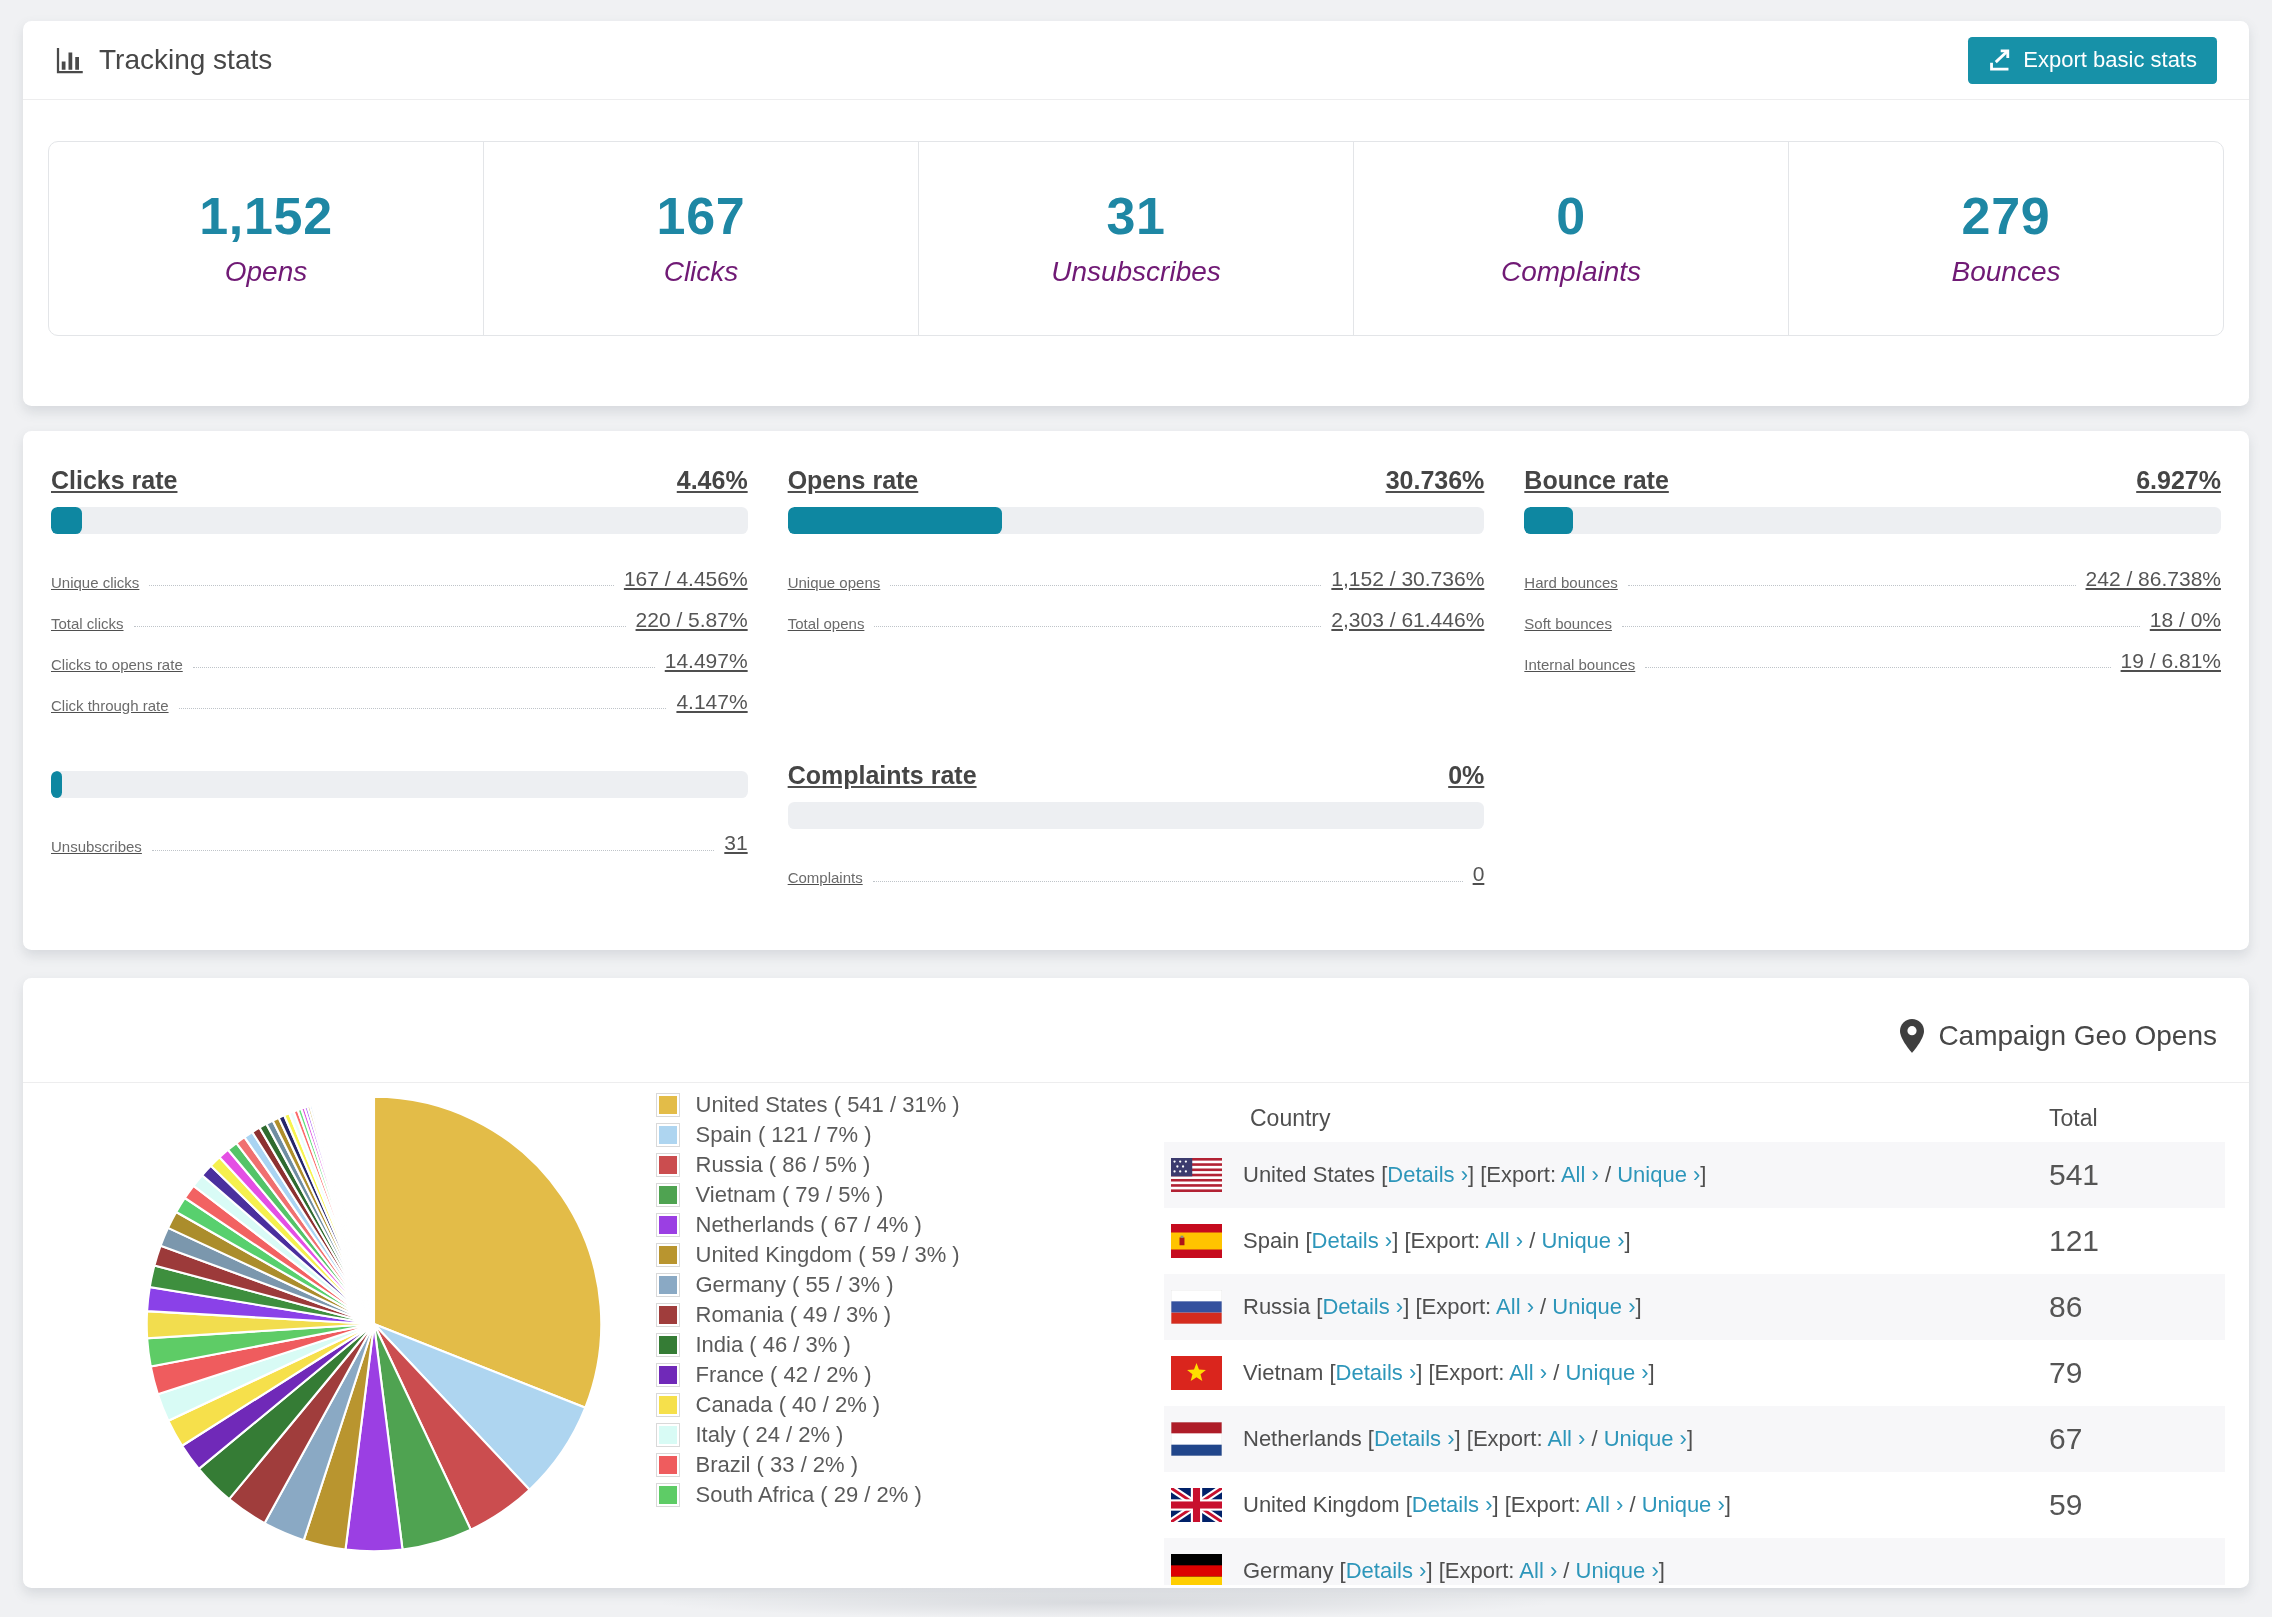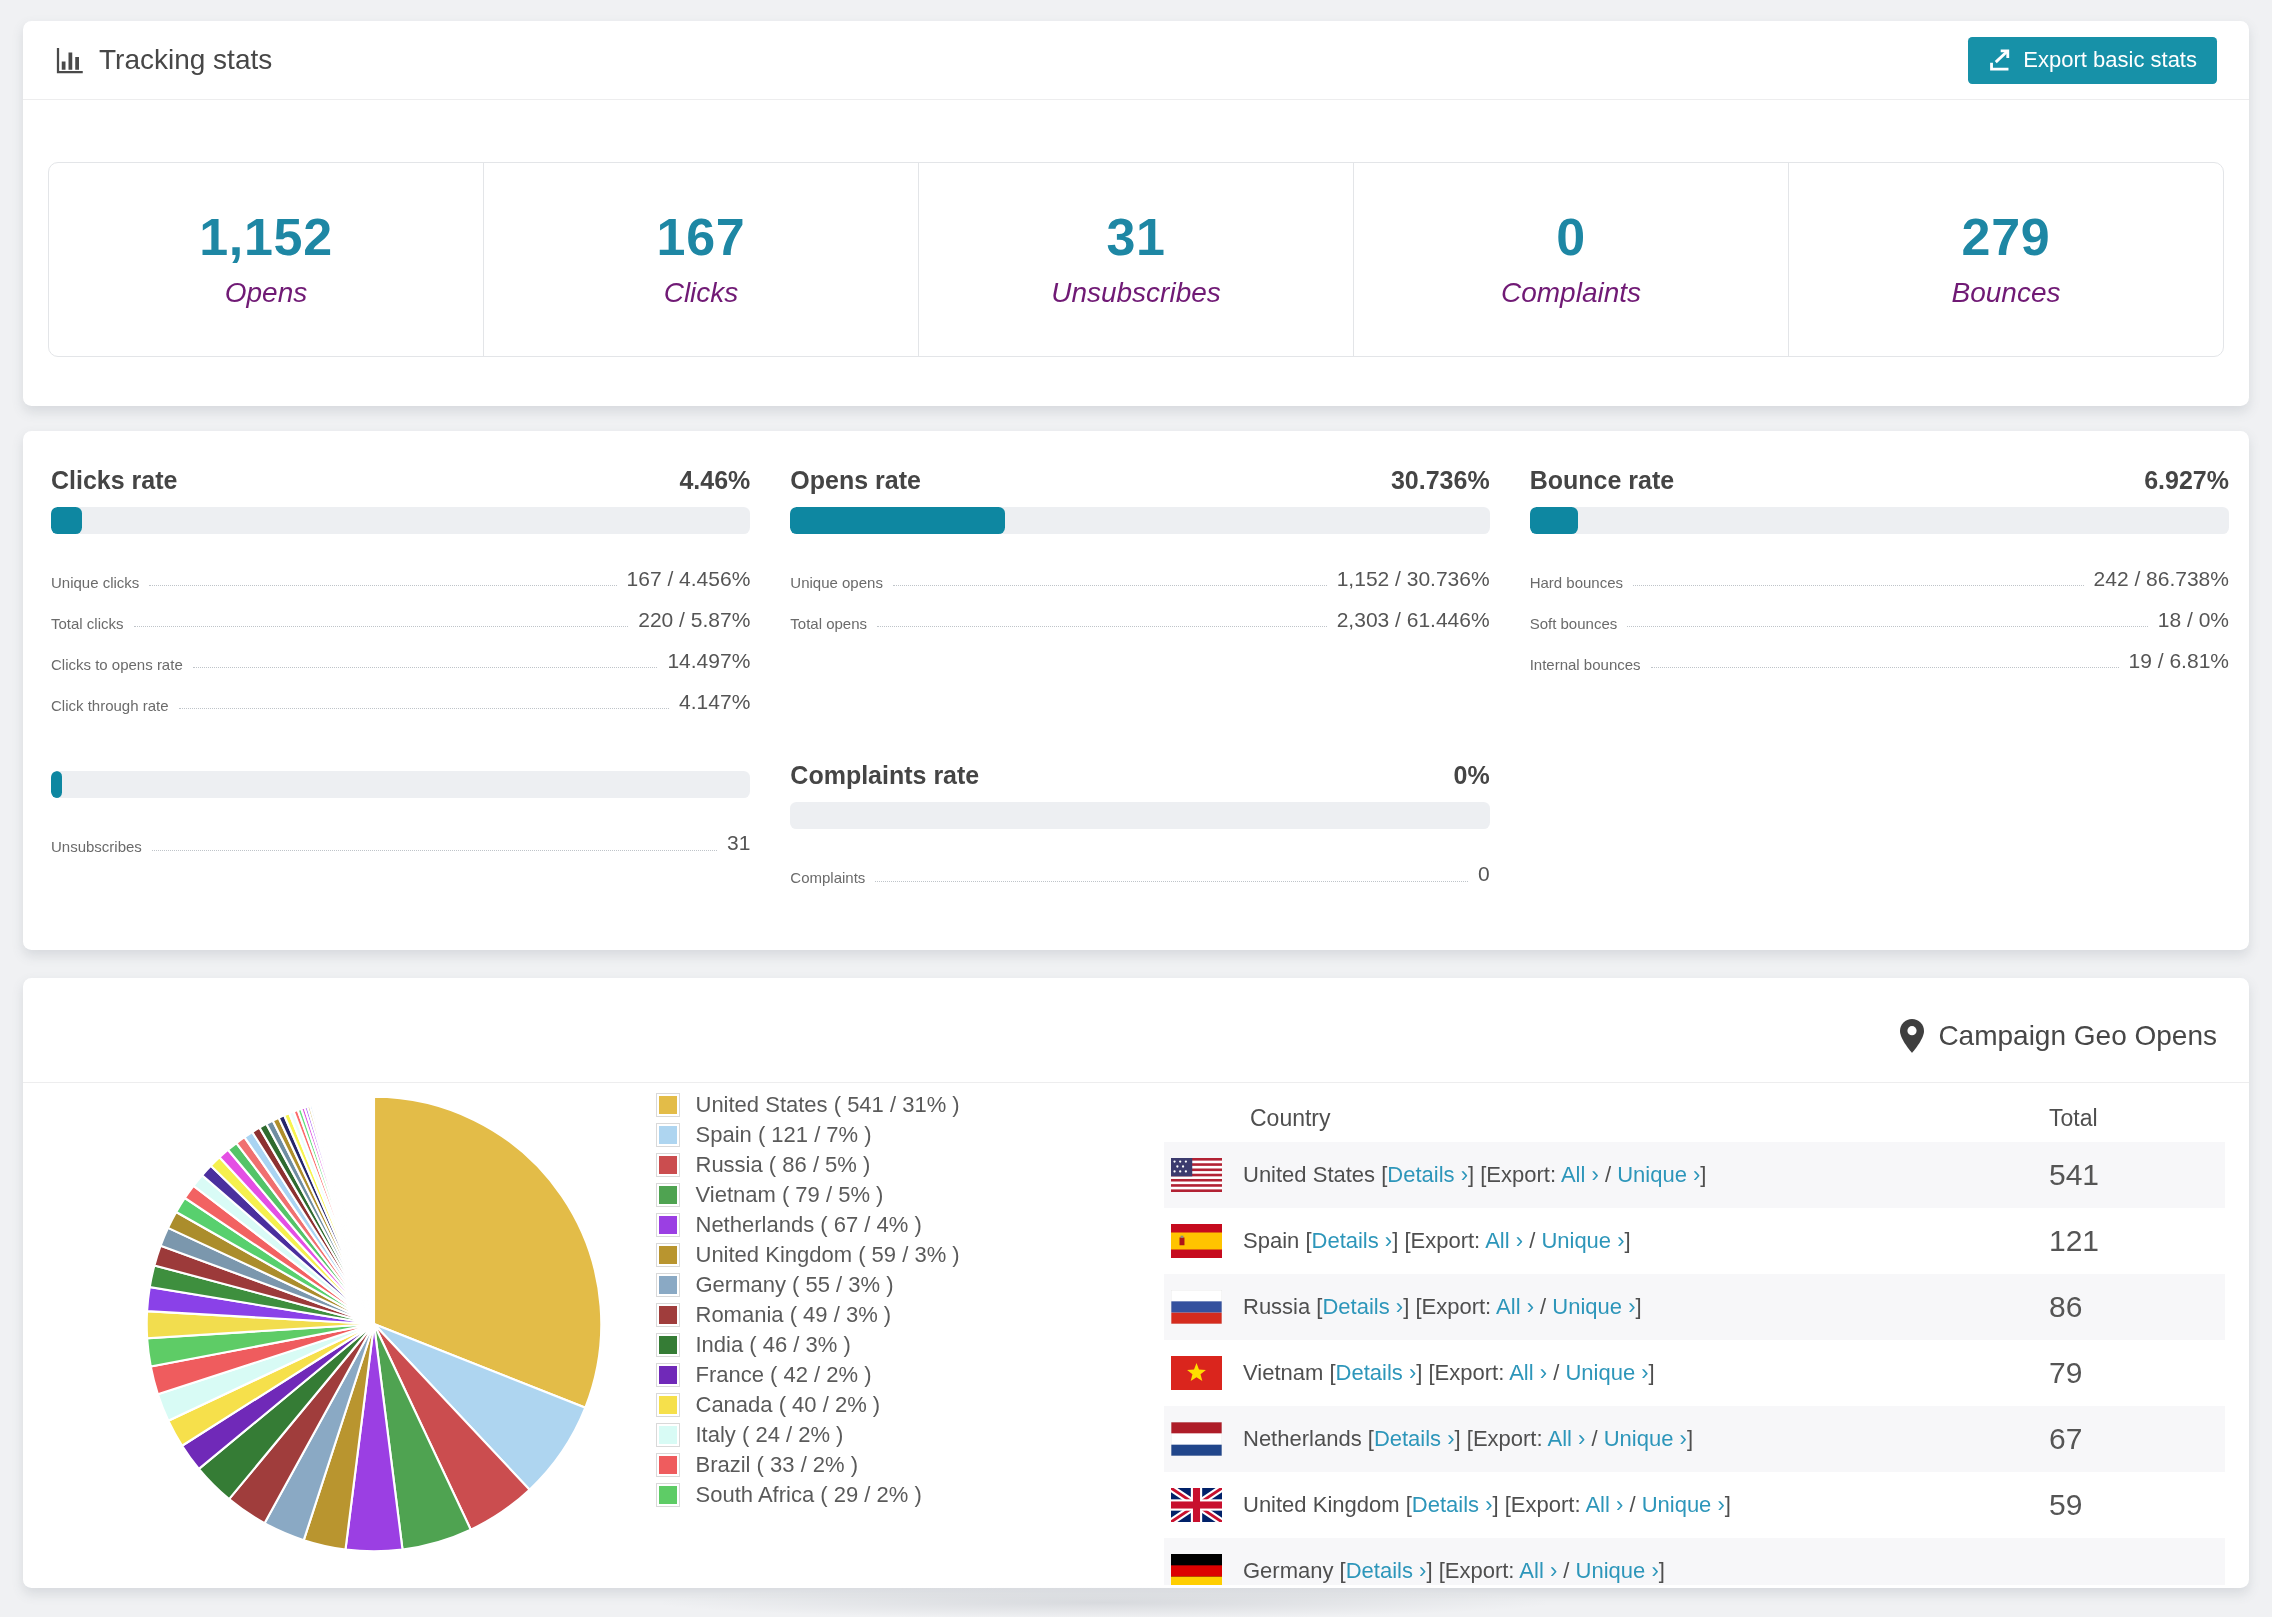--- a/index.html
+++ b/index.html
@@ -21,28 +21,28 @@
     padding:0 32px; border-bottom:1.4px solid #ededee;
   }
   .card-title { display:flex; align-items:center; gap:14px; font-size:28px; color:#474747; }
   .btn-export {
     display:flex; align-items:center; gap:11.3px; height:47px; padding:0 20px;
     background:#1791a8; color:#fff; font-size:22px; border:none; border-radius:4.2px; cursor:pointer;
     font-family:"Liberation Sans", sans-serif;
   }
   .stats-box {
     position:absolute; left:25px; right:25px; top:120px; height:195px;
-    border:1.4px solid #e3e5e8; border-radius:10px; display:flex;margin-top:21px;
+    border:1.4px solid #e3e5e8; border-radius:10px; display:flex;
   }
   .stat-cell { flex:1; text-align:center; padding-top:44px; }
   .stat-cell + .stat-cell { border-left:1.4px solid #e3e5e8; }
   .stat-value { font-size:52px; font-weight:bold; color:#1e87a4; letter-spacing:0.7px; }
   .stat-label { margin-top:10px; font-size:28px; color:#701a75;font-style:italic; }
   
-  #card-rates { top:431px; height:519px; padding:35px 20px 0 28px; }
+  #card-rates { top:431px; height:519px; padding:35px 28px 0 28px;text-decoration:underline; }
   .rates-grid { display:grid; grid-template-columns:repeat(3,1fr); column-gap:40px; }
   .rates-grid + .rates-grid { margin-top:45px; }
   .rate-head { display:flex; justify-content:space-between; align-items:baseline; height:31px; }
   .rate-title, .rate-value { font-size:25px; font-weight:bold; color:#454545; }
   .bar-track { margin-top:10px; height:27px; background:#edeff2; border-radius:6.4px; overflow:hidden; }
   .bar-fill { height:100%; background:#0e87a1; border-radius:6.4px; }
   .rate-rows { margin-top:18.4px; }
   .detail-row { height:41px; display:flex; align-items:flex-end; }
   .detail-label { font-size:15px; color:#6b6b6b; padding-bottom:2.8px; white-space:nowrap; }
   .detail-value { font-size:21px; color:#555; padding-bottom:2.8px; white-space:nowrap; }

